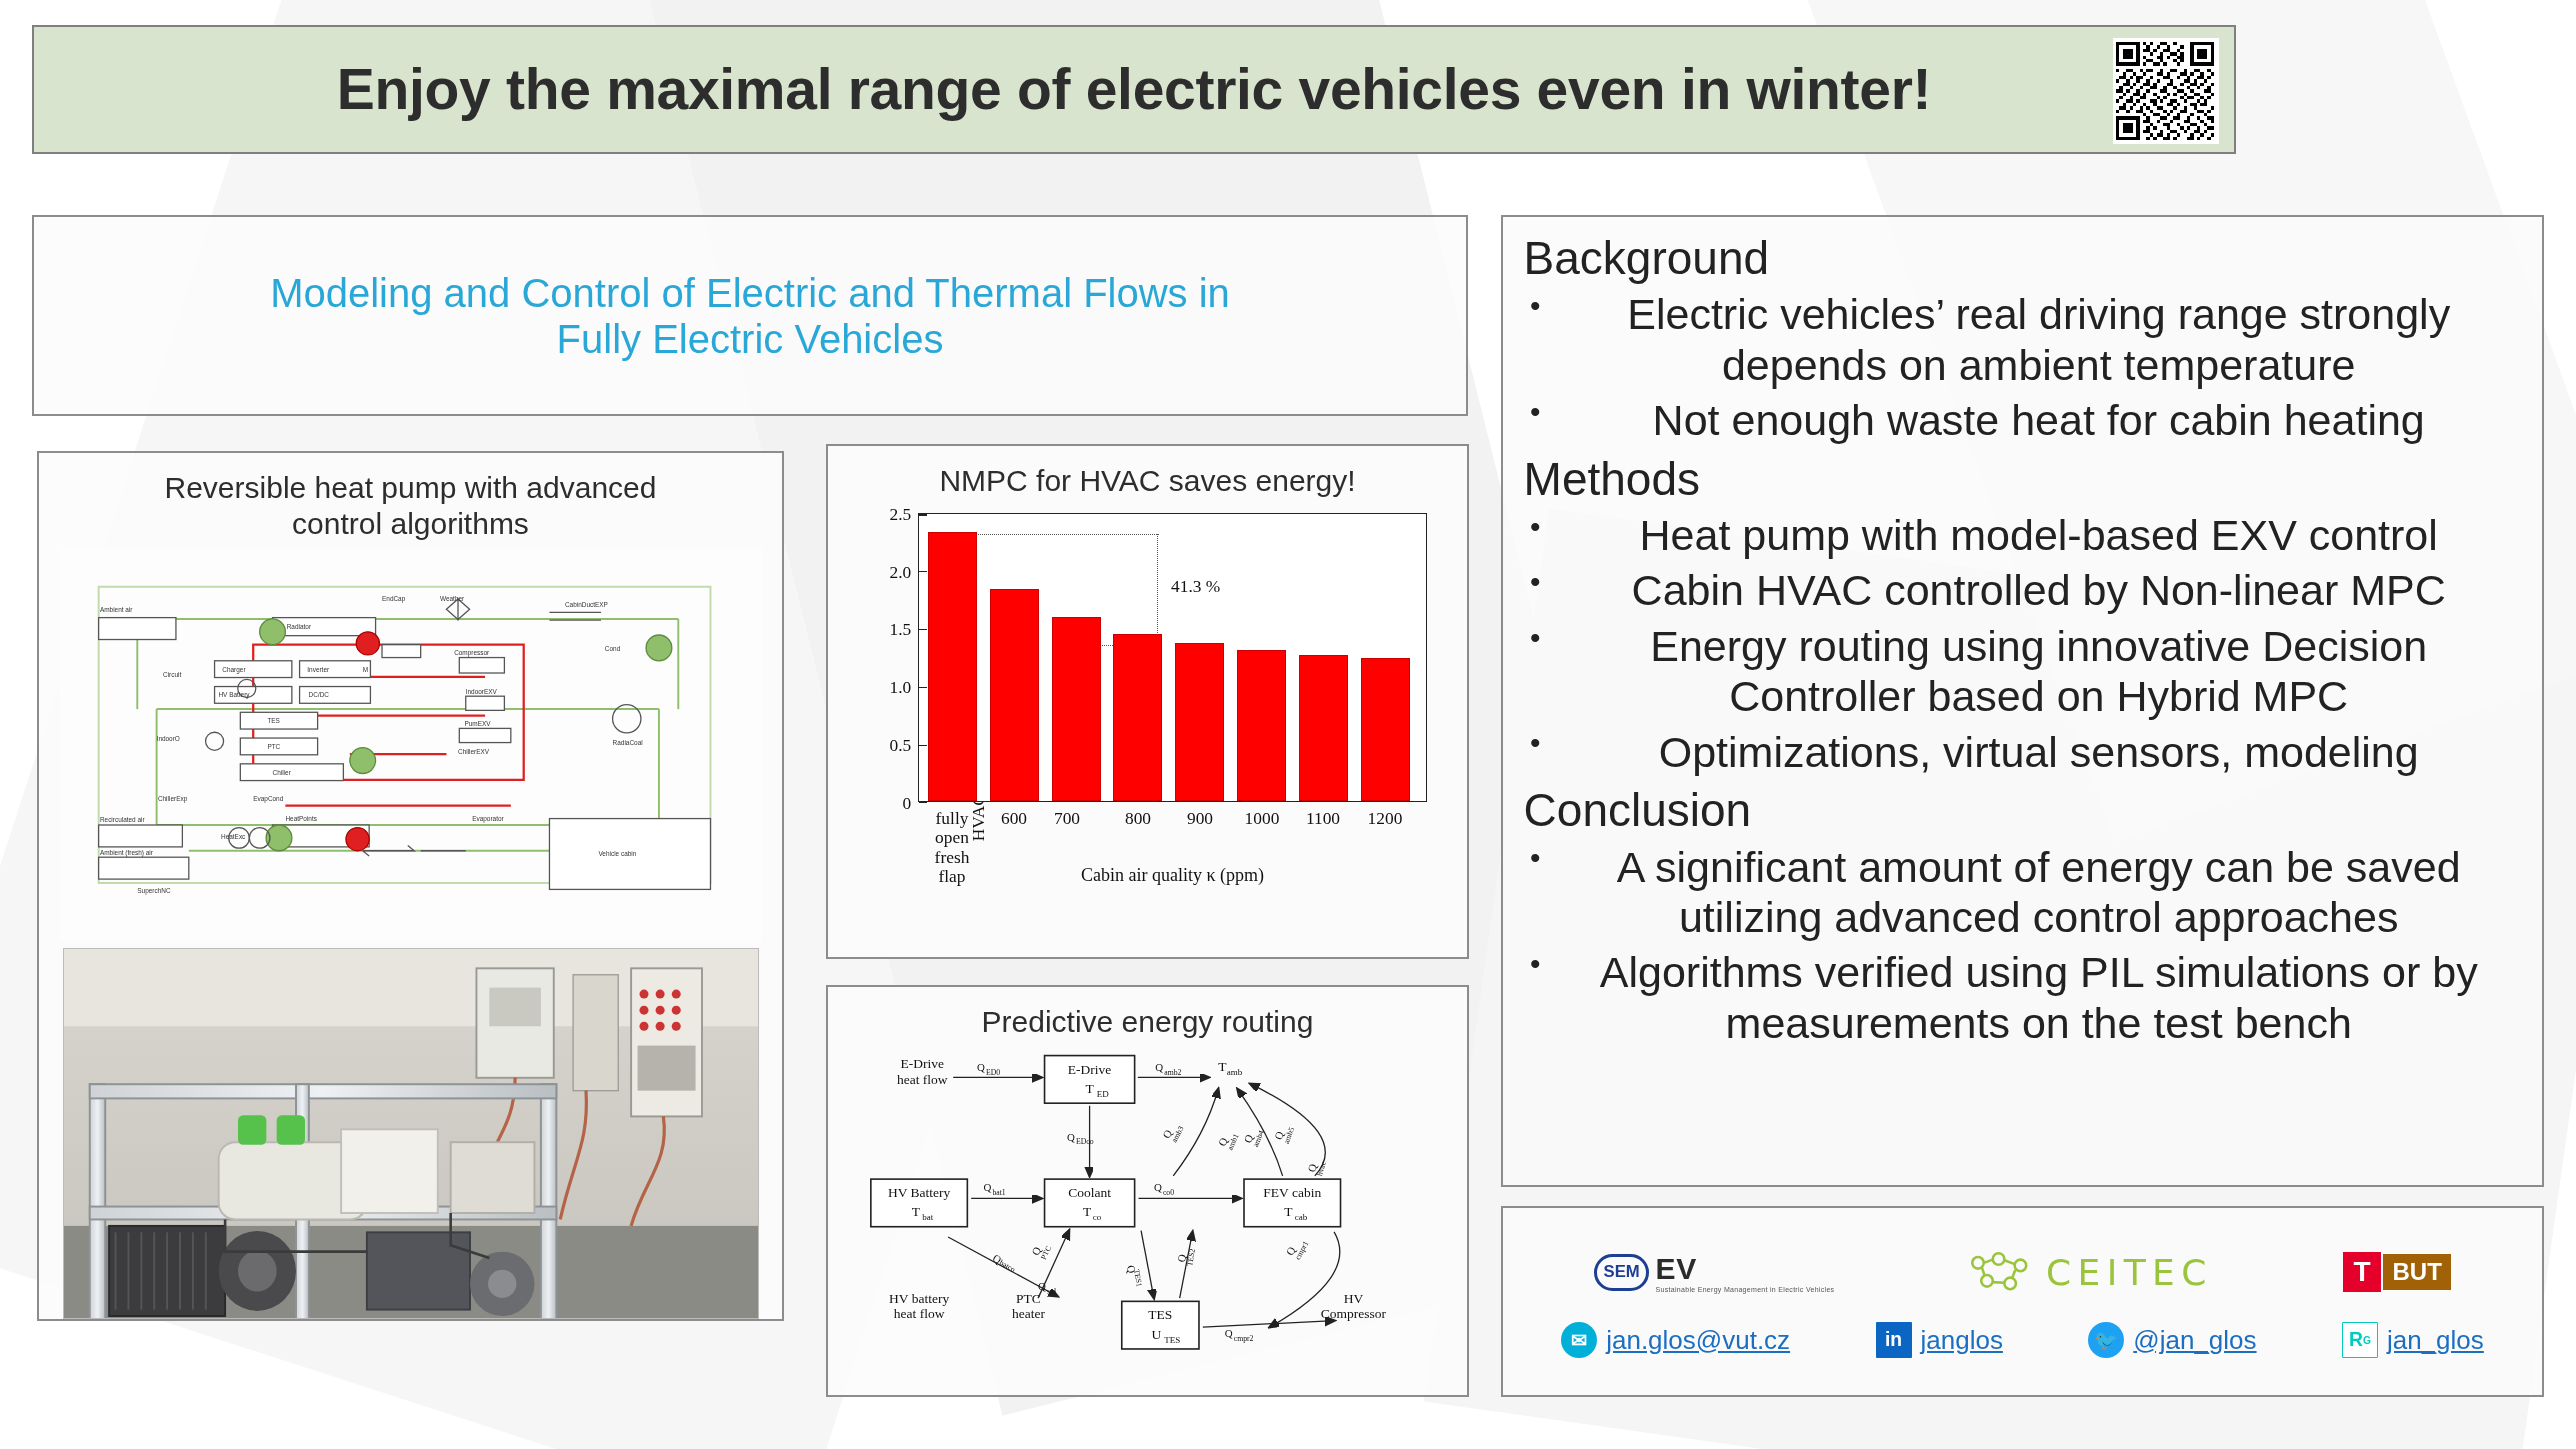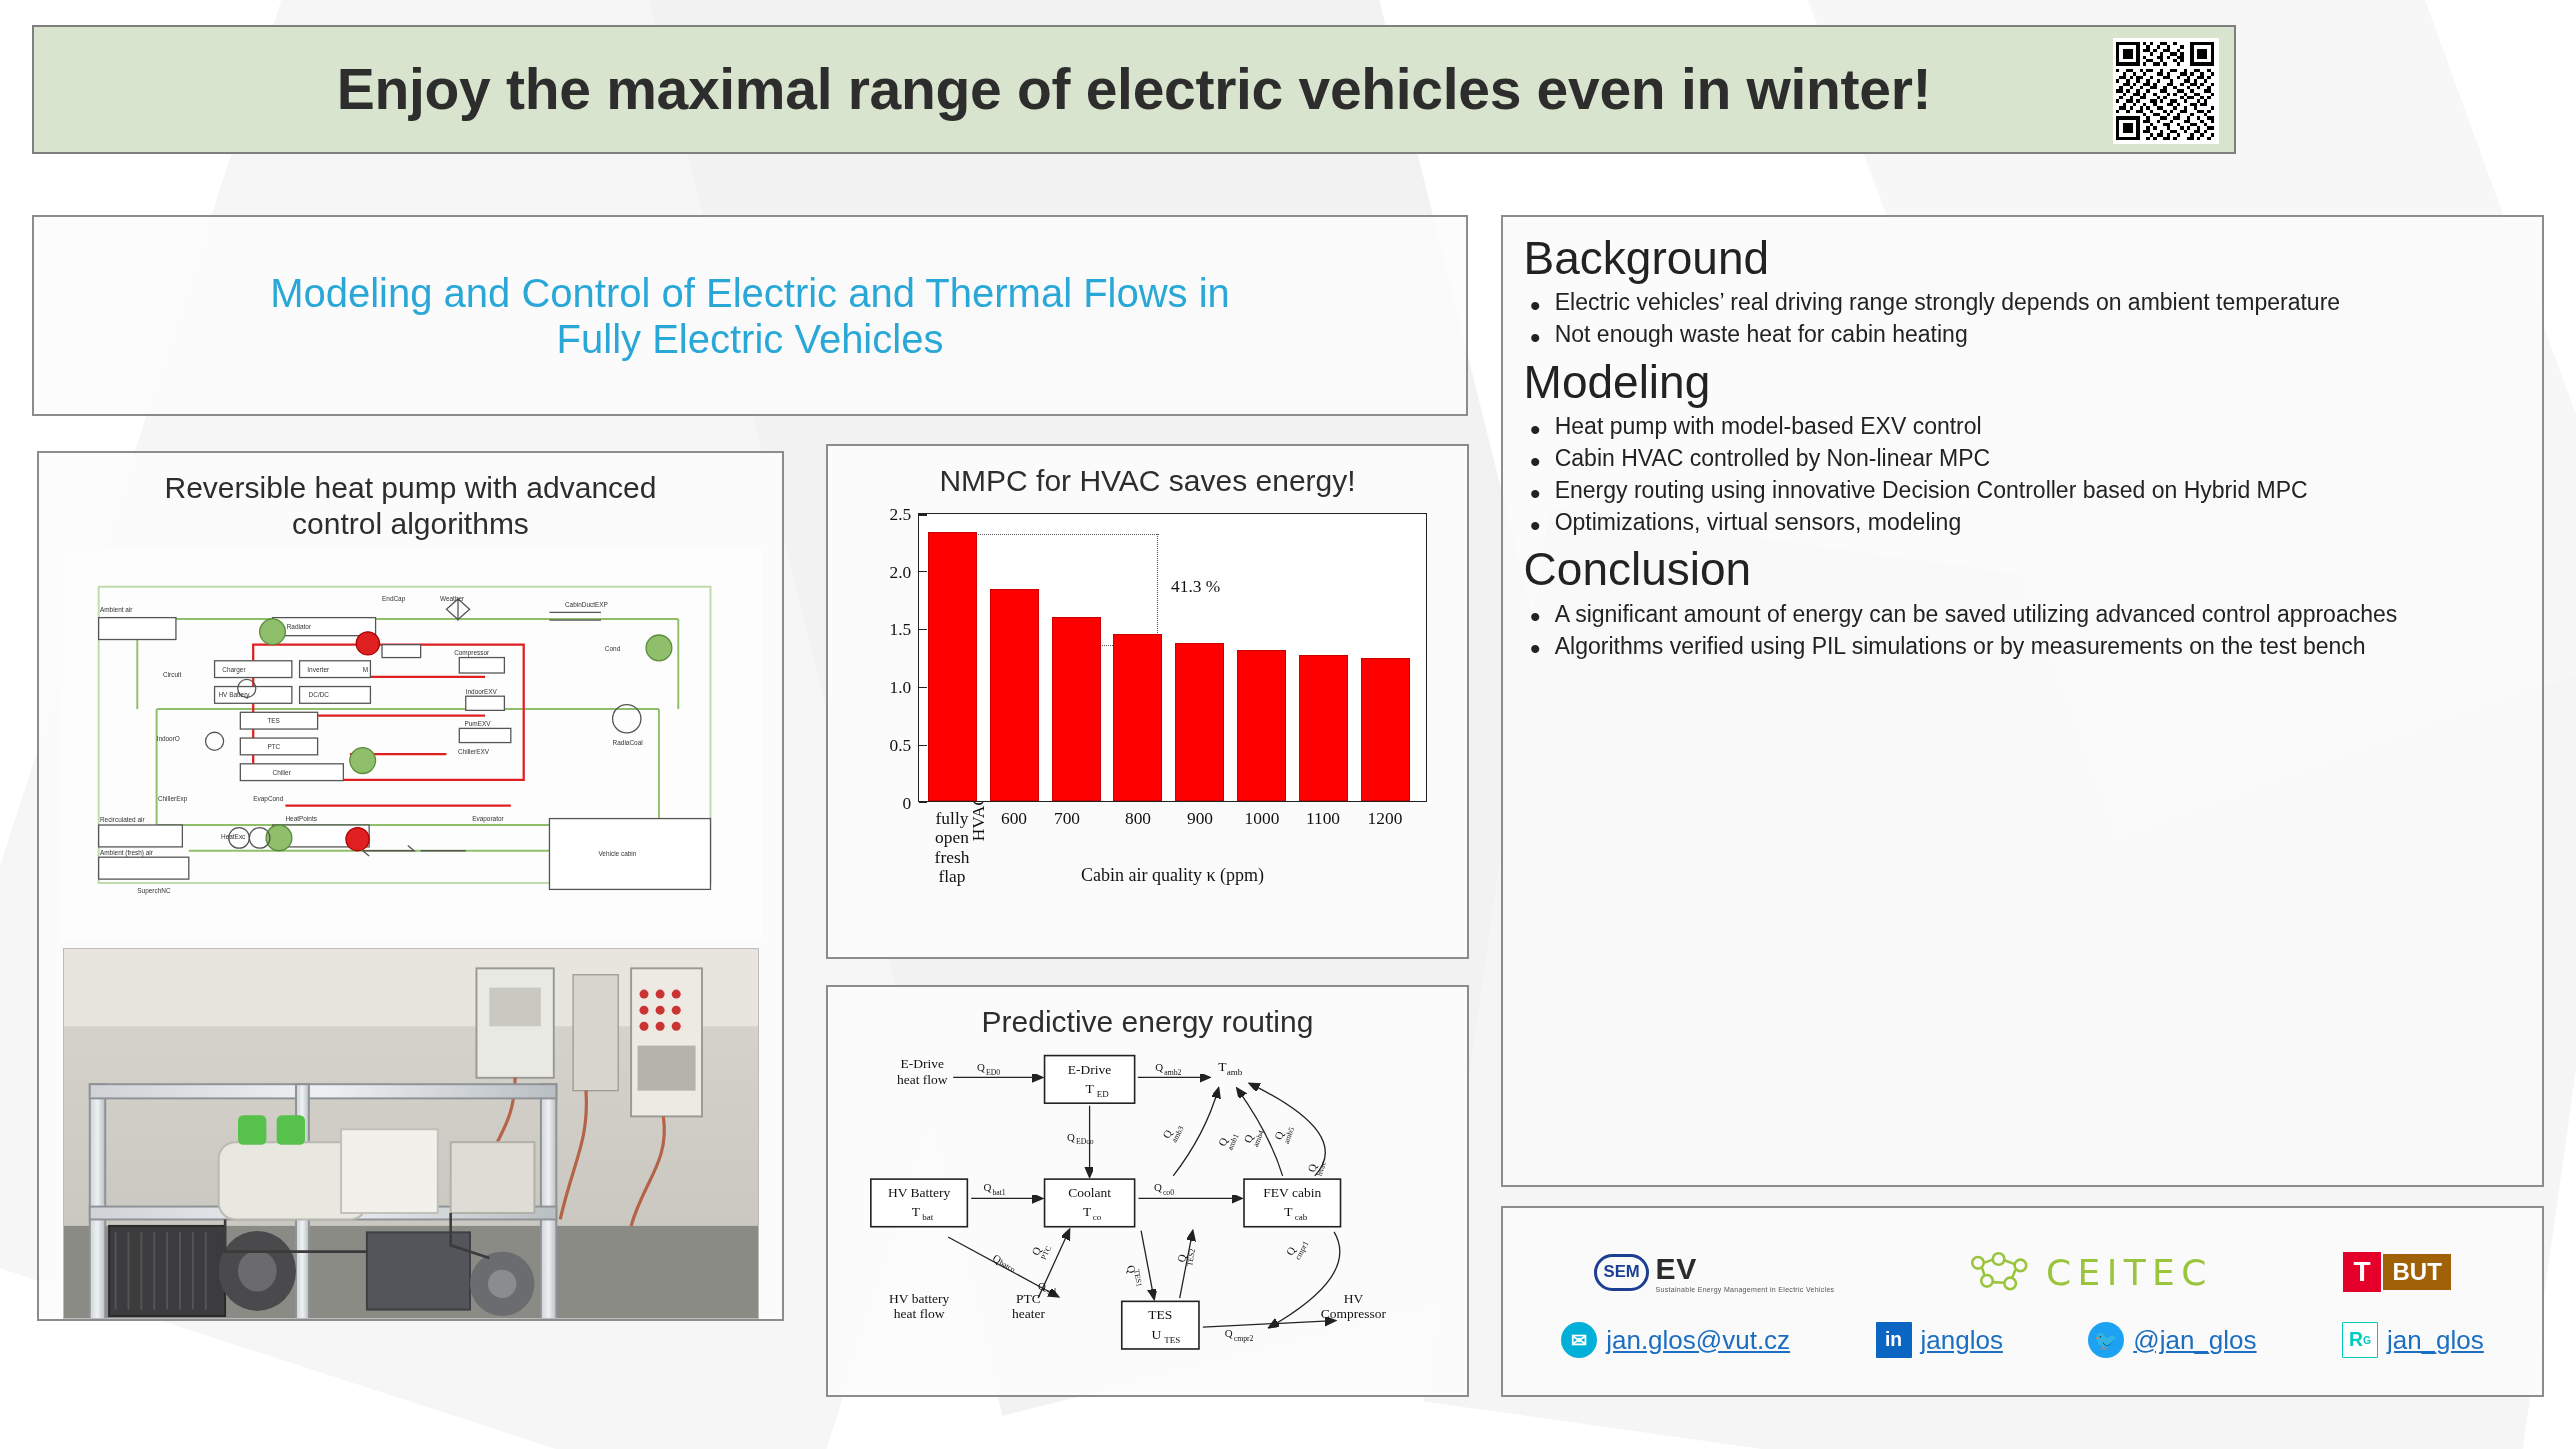--- a/index.html
+++ b/index.html
@@ -86,22 +86,22 @@
   }
 
   
   .right-panel {
     position: absolute; left: 1501px; top: 215px; width: 1043px; height: 972px;
     border: 2.6px solid #8c8c8c; background: rgba(250,250,250,0.8); padding: 11.6px 19.3px 6.4px 16.7px;
   }
   .sec-title { font-size: 46px; color: #222; font-weight: normal; margin: 2.6px 0 1.3px 3.9px; line-height: 1.18; }
   ul.bullets { list-style: none; margin: 0 0 6.4px 0; padding: 0; }
   ul.bullets li {
-    font-size: 23px; color: #222; line-height: 1.17; margin: 3.9px 0 5.2px 0;
-    padding-left: 35px; position: relative;
+    font-size: 43px; color: #222; line-height: 1.17; margin: 3.9px 0 5.2px 0;
+    padding-left: 35px; position: relative; text-align: center;
   }
   ul.bullets li::before {
     content: "\2022"; position: absolute; left: 10.3px; top: -1.3px; font-size: 30px; color: #222;
   }
 
   .logos-panel {
     position: absolute; left: 1501px; top: 1206px; width: 1043px; height: 191px;
     border: 2.6px solid #8c8c8c; background: rgba(250,250,250,0.85);
     display: flex; flex-direction: column; justify-content: center;
   }
@@ -728,21 +728,21 @@
     </div>
   </div>
 
   <div class="right-panel">
     <div class="sec-title">Background</div>
     <ul class="bullets">
       <li>Electric vehicles’ real driving range strongly depends on ambient temperature</li>
       <li>Not enough waste heat for cabin heating</li>
     </ul>
 
-    <div class="sec-title">Modeling</div>
+    <div class="sec-title">Methods</div>
     <ul class="bullets">
       <li>Heat pump with model-based EXV control</li>
       <li>Cabin HVAC controlled by Non-linear MPC</li>
       <li>Energy routing using innovative Decision Controller based on Hybrid MPC</li>
       <li>Optimizations, virtual sensors, modeling</li>
     </ul>
 
     <div class="sec-title">Conclusion</div>
     <ul class="bullets">
       <li>A significant amount of energy can be saved utilizing advanced control approaches</li>

